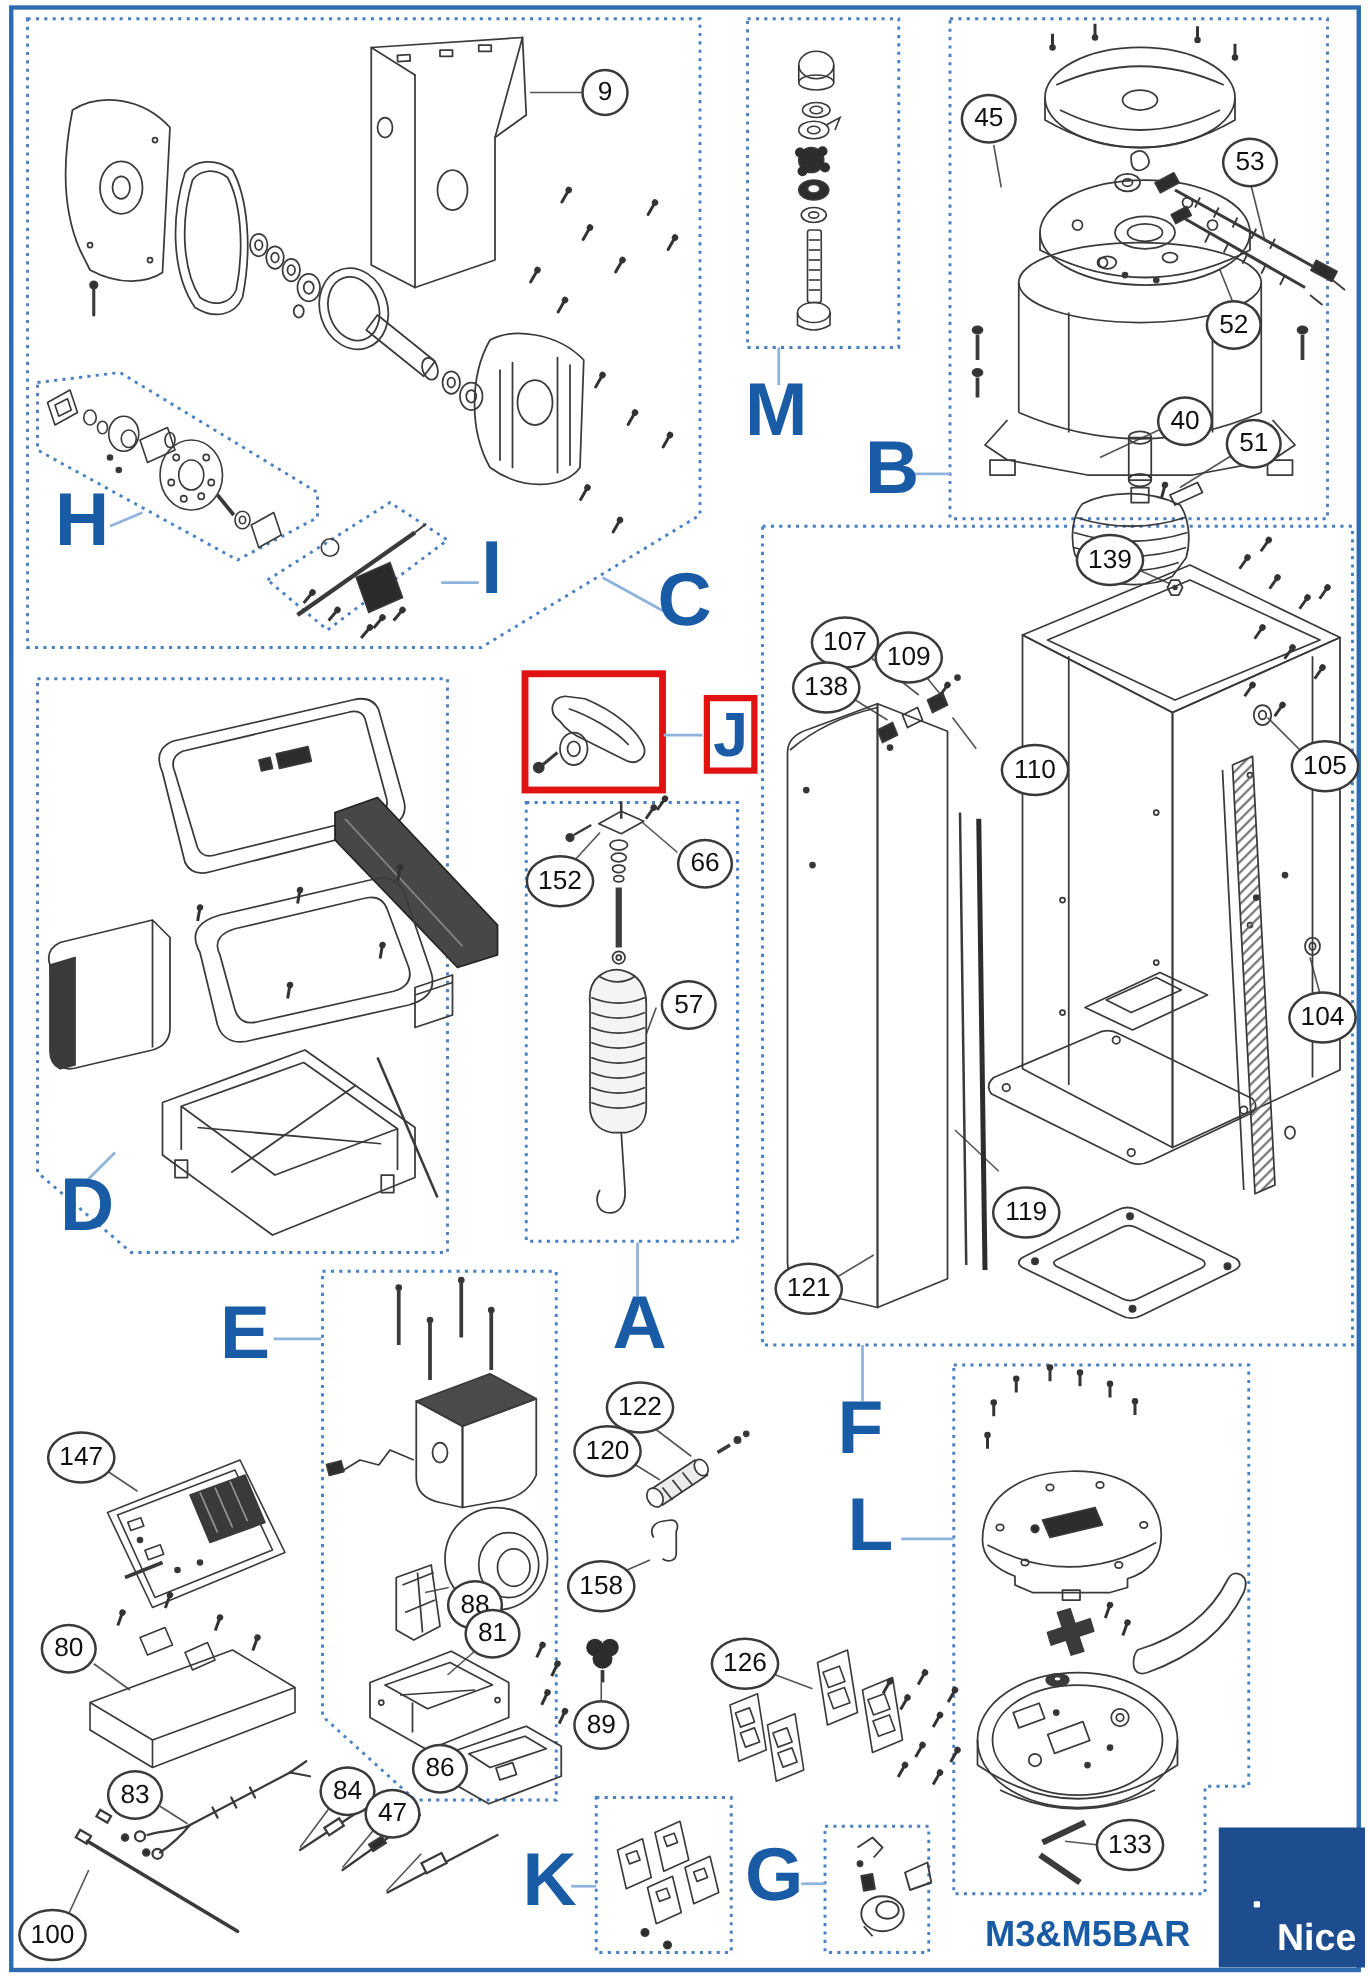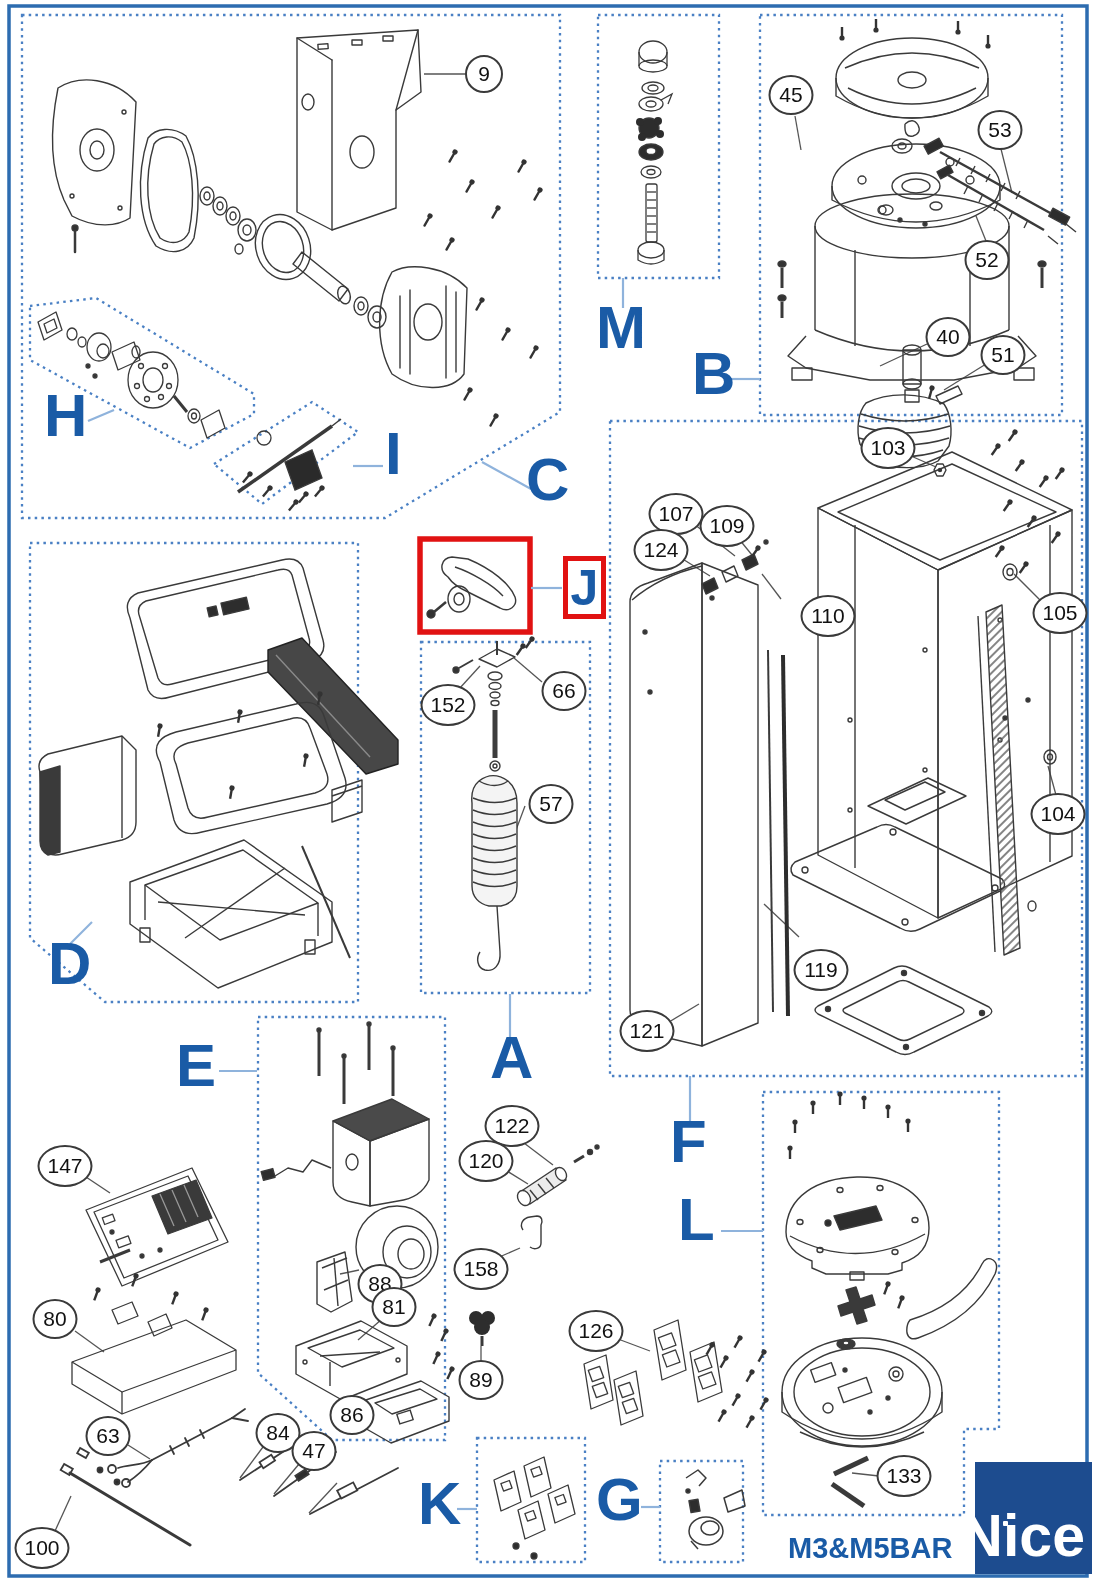--- a/index.html
+++ b/index.html
@@ -12,21 +12,21 @@
         display:flex;align-items:center;justify-content:center;font-size:50px;box-sizing:border-box;}
   .co{position:absolute;transform:translate(-50%,-50%);background:#fff;border:2px solid #3a3a3a;
       border-radius:50%;display:flex;align-items:center;justify-content:center;
       font-size:21px;color:#111;z-index:5;}
   .co1{width:34px;height:34px;}
   .co2{width:41px;height:36px;}
   .co3{width:51px;height:38px;}
   .product-label{position:absolute;left:788px;top:1532px;width:170px;font-weight:bold;
       font-size:29px;color:#1a5ba6;letter-spacing:0px;}
   .nice-logo{position:absolute;left:975px;top:1462px;width:117px;height:112px;background:#1d4c8f;}
-  .nice-logo .brand{position:absolute;right:7px;bottom:8px;color:#fff;font-weight:bold;font-size:59px;line-height:1;}
+  .nice-logo .brand{position:absolute;right:7px;bottom:8px;color:#fff;font-weight:bold;font-size:30px;line-height:1;}
   .nice-logo .dot{position:absolute;left:28px;bottom:48px;width:5px;height:5px;background:#fff;border-radius:1px;}
 </style>
 </head>
 <body>
 
 <div class="page">
 
 <svg width="1096" height="1588" viewBox="0 0 1096 1588">
   <defs>
     <pattern id="hatch" width="6" height="6" patternUnits="userSpaceOnUse" patternTransform="rotate(45)">
@@ -646,42 +646,42 @@
   <div class="glabel jbox">
     <span>J</span>
   </div>
 
   <div class="co co1" style="left:484px;top:74px;">9</div>
   <div class="co co2" style="left:791px;top:95px;">45</div>
   <div class="co co2" style="left:1000px;top:130px;">53</div>
   <div class="co co2" style="left:987px;top:260px;">52</div>
   <div class="co co2" style="left:948px;top:337px;">40</div>
   <div class="co co2" style="left:1003px;top:355px;">51</div>
-  <div class="co co3" style="left:888px;top:448px;">103</div>
+  <div class="co co3" style="left:888px;top:448px;">139</div>
   <div class="co co3" style="left:676px;top:514px;">107</div>
   <div class="co co3" style="left:727px;top:526px;">109</div>
-  <div class="co co3" style="left:661px;top:550px;">124</div>
+  <div class="co co3" style="left:661px;top:550px;">138</div>
   <div class="co co3" style="left:800px;top:616px;margin-left:28px;">110</div>
   <div class="co co3" style="left:1060px;top:613px;">105</div>
   <div class="co co3" style="left:1058px;top:814px;">104</div>
   <div class="co co3" style="left:821px;top:970px;">119</div>
   <div class="co co3" style="left:647px;top:1031px;">121</div>
   <div class="co co3" style="left:448px;top:705px;">152</div>
   <div class="co co2" style="left:564px;top:691px;">66</div>
   <div class="co co2" style="left:551px;top:804px;">57</div>
   <div class="co co3" style="left:512px;top:1126px;">122</div>
   <div class="co co3" style="left:486px;top:1161px;">120</div>
   <div class="co co3" style="left:481px;top:1269px;">158</div>
   <div class="co co2" style="left:481px;top:1380px;">89</div>
   <div class="co co3" style="left:596px;top:1331px;">126</div>
   <div class="co co2" style="left:380px;top:1270px;margin-top:14px;">88</div>
   <div class="co co2" style="left:394px;top:1307px;">81</div>
   <div class="co co3" style="left:65px;top:1166px;">147</div>
   <div class="co co2" style="left:55px;top:1319px;">80</div>
-  <div class="co co2" style="left:108px;top:1436px;">63</div>
+  <div class="co co2" style="left:108px;top:1436px;">83</div>
   <div class="co co2" style="left:278px;top:1433px;">84</div>
   <div class="co co2" style="left:314px;top:1451px;">47</div>
   <div class="co co2" style="left:352px;top:1415px;">86</div>
   <div class="co co3" style="left:42px;top:1548px;">100</div>
   <div class="co co3" style="left:904px;top:1476px;">133</div>
 
   <div class="product-label">M3&amp;M5BAR</div>
   <div class="nice-logo">
     <span class="dot"></span>
     <span class="brand">Nice</span>

